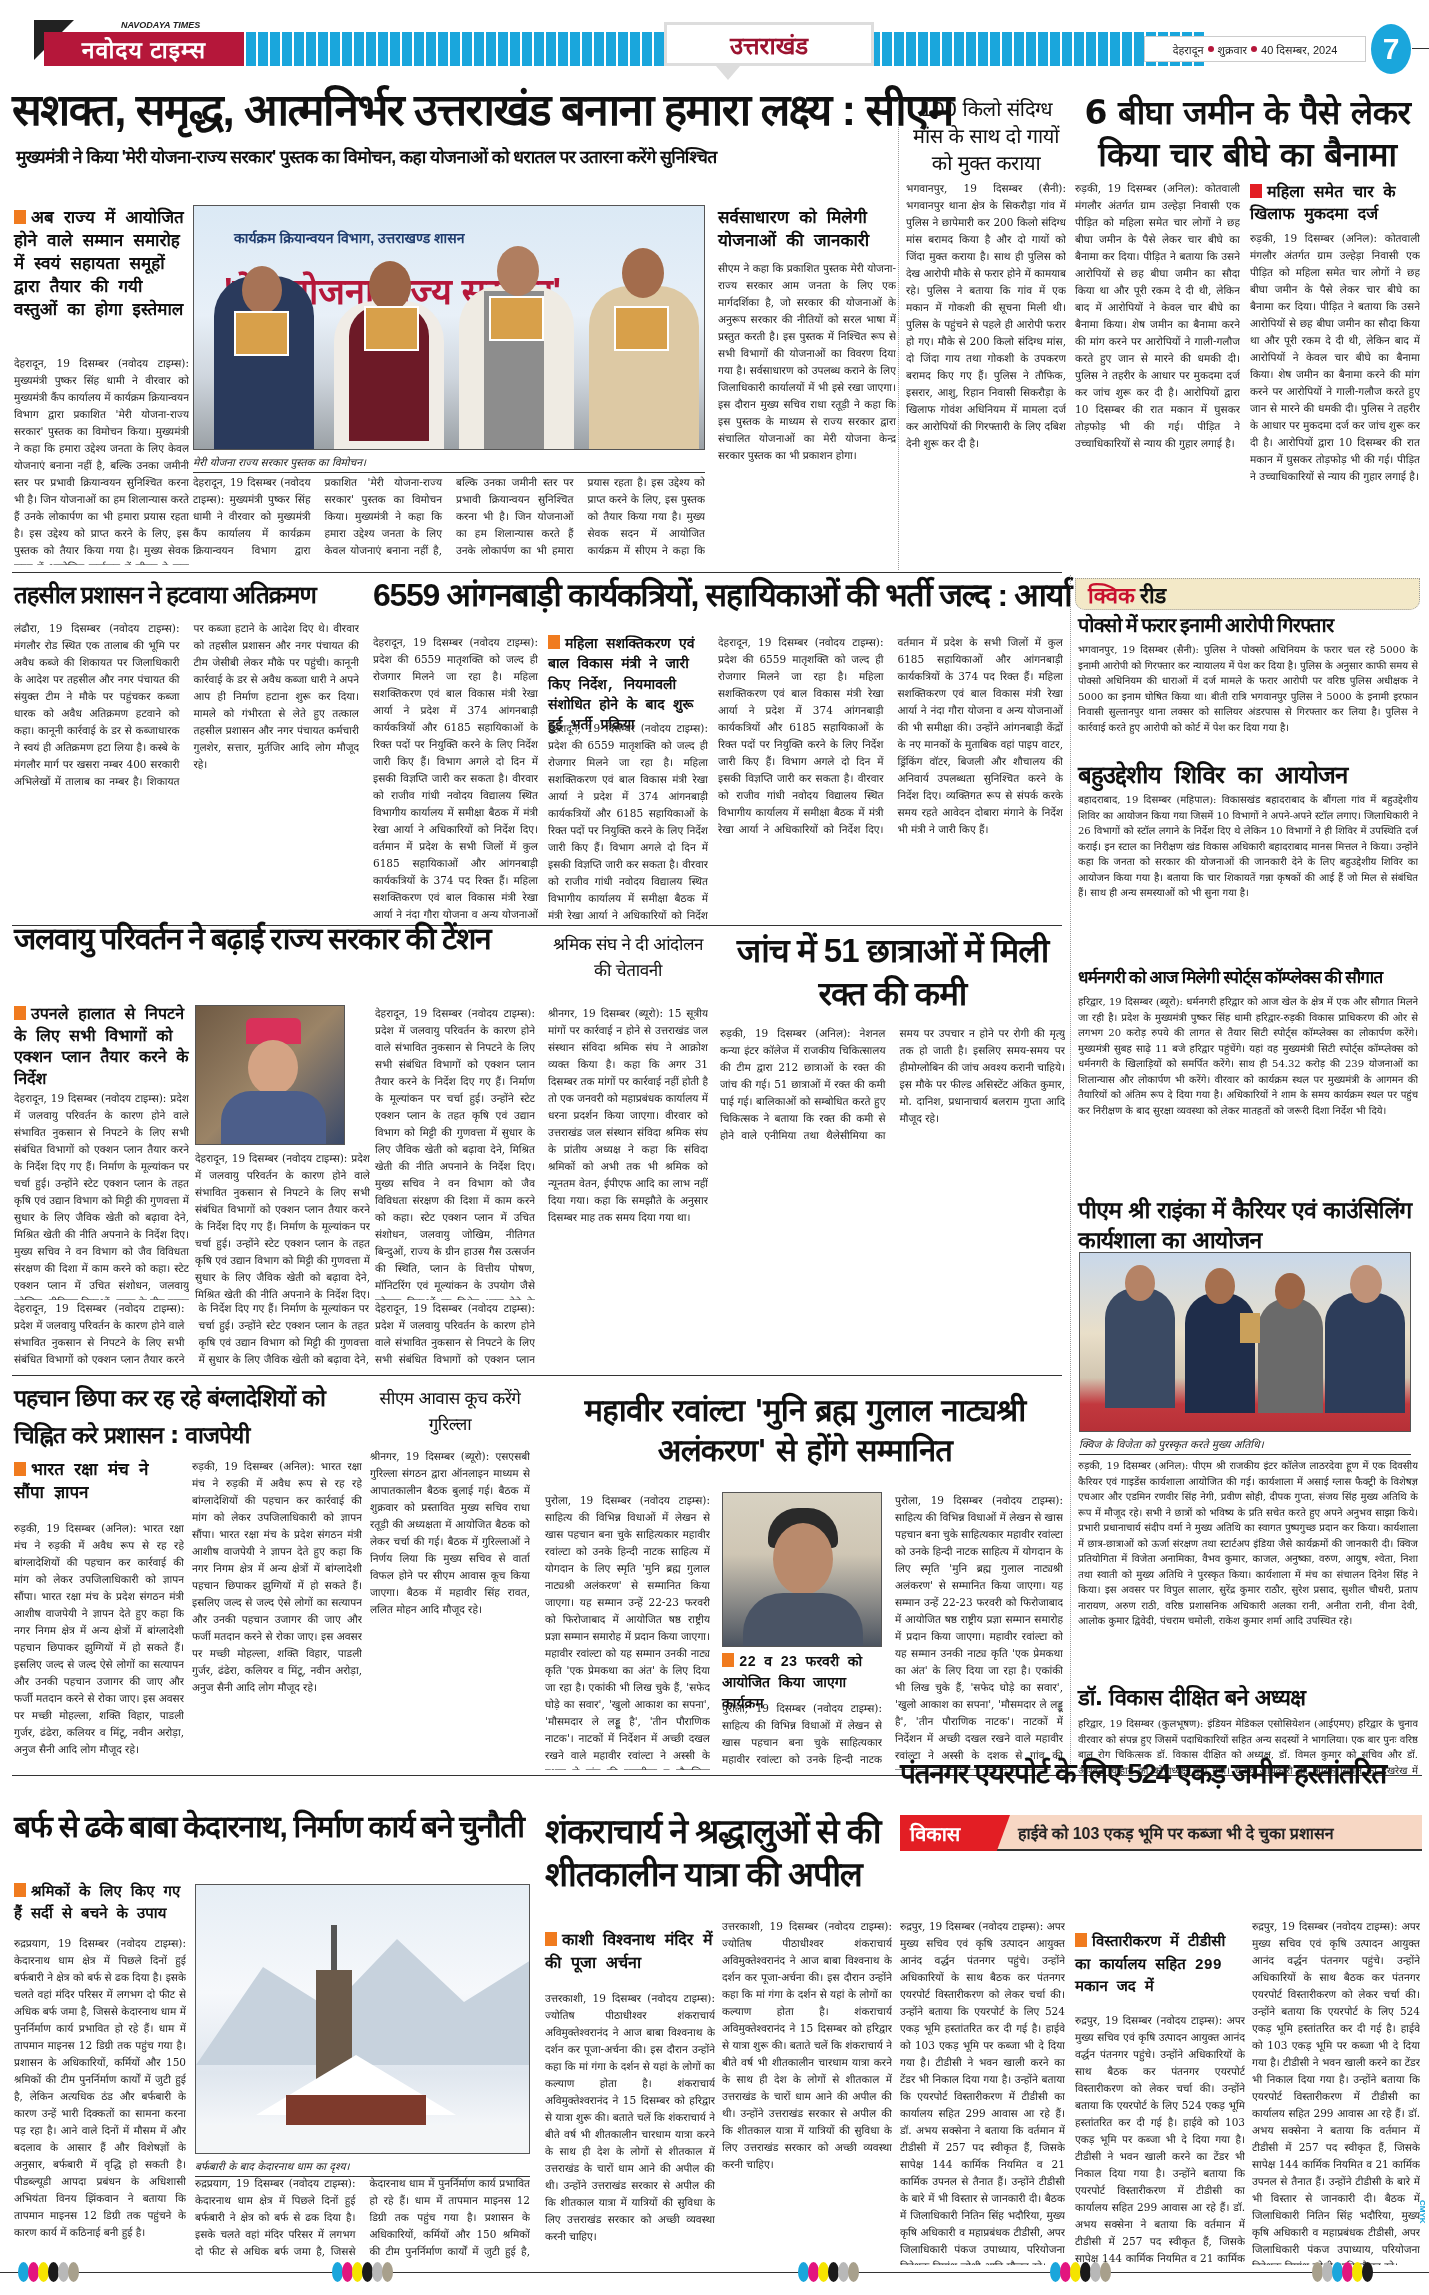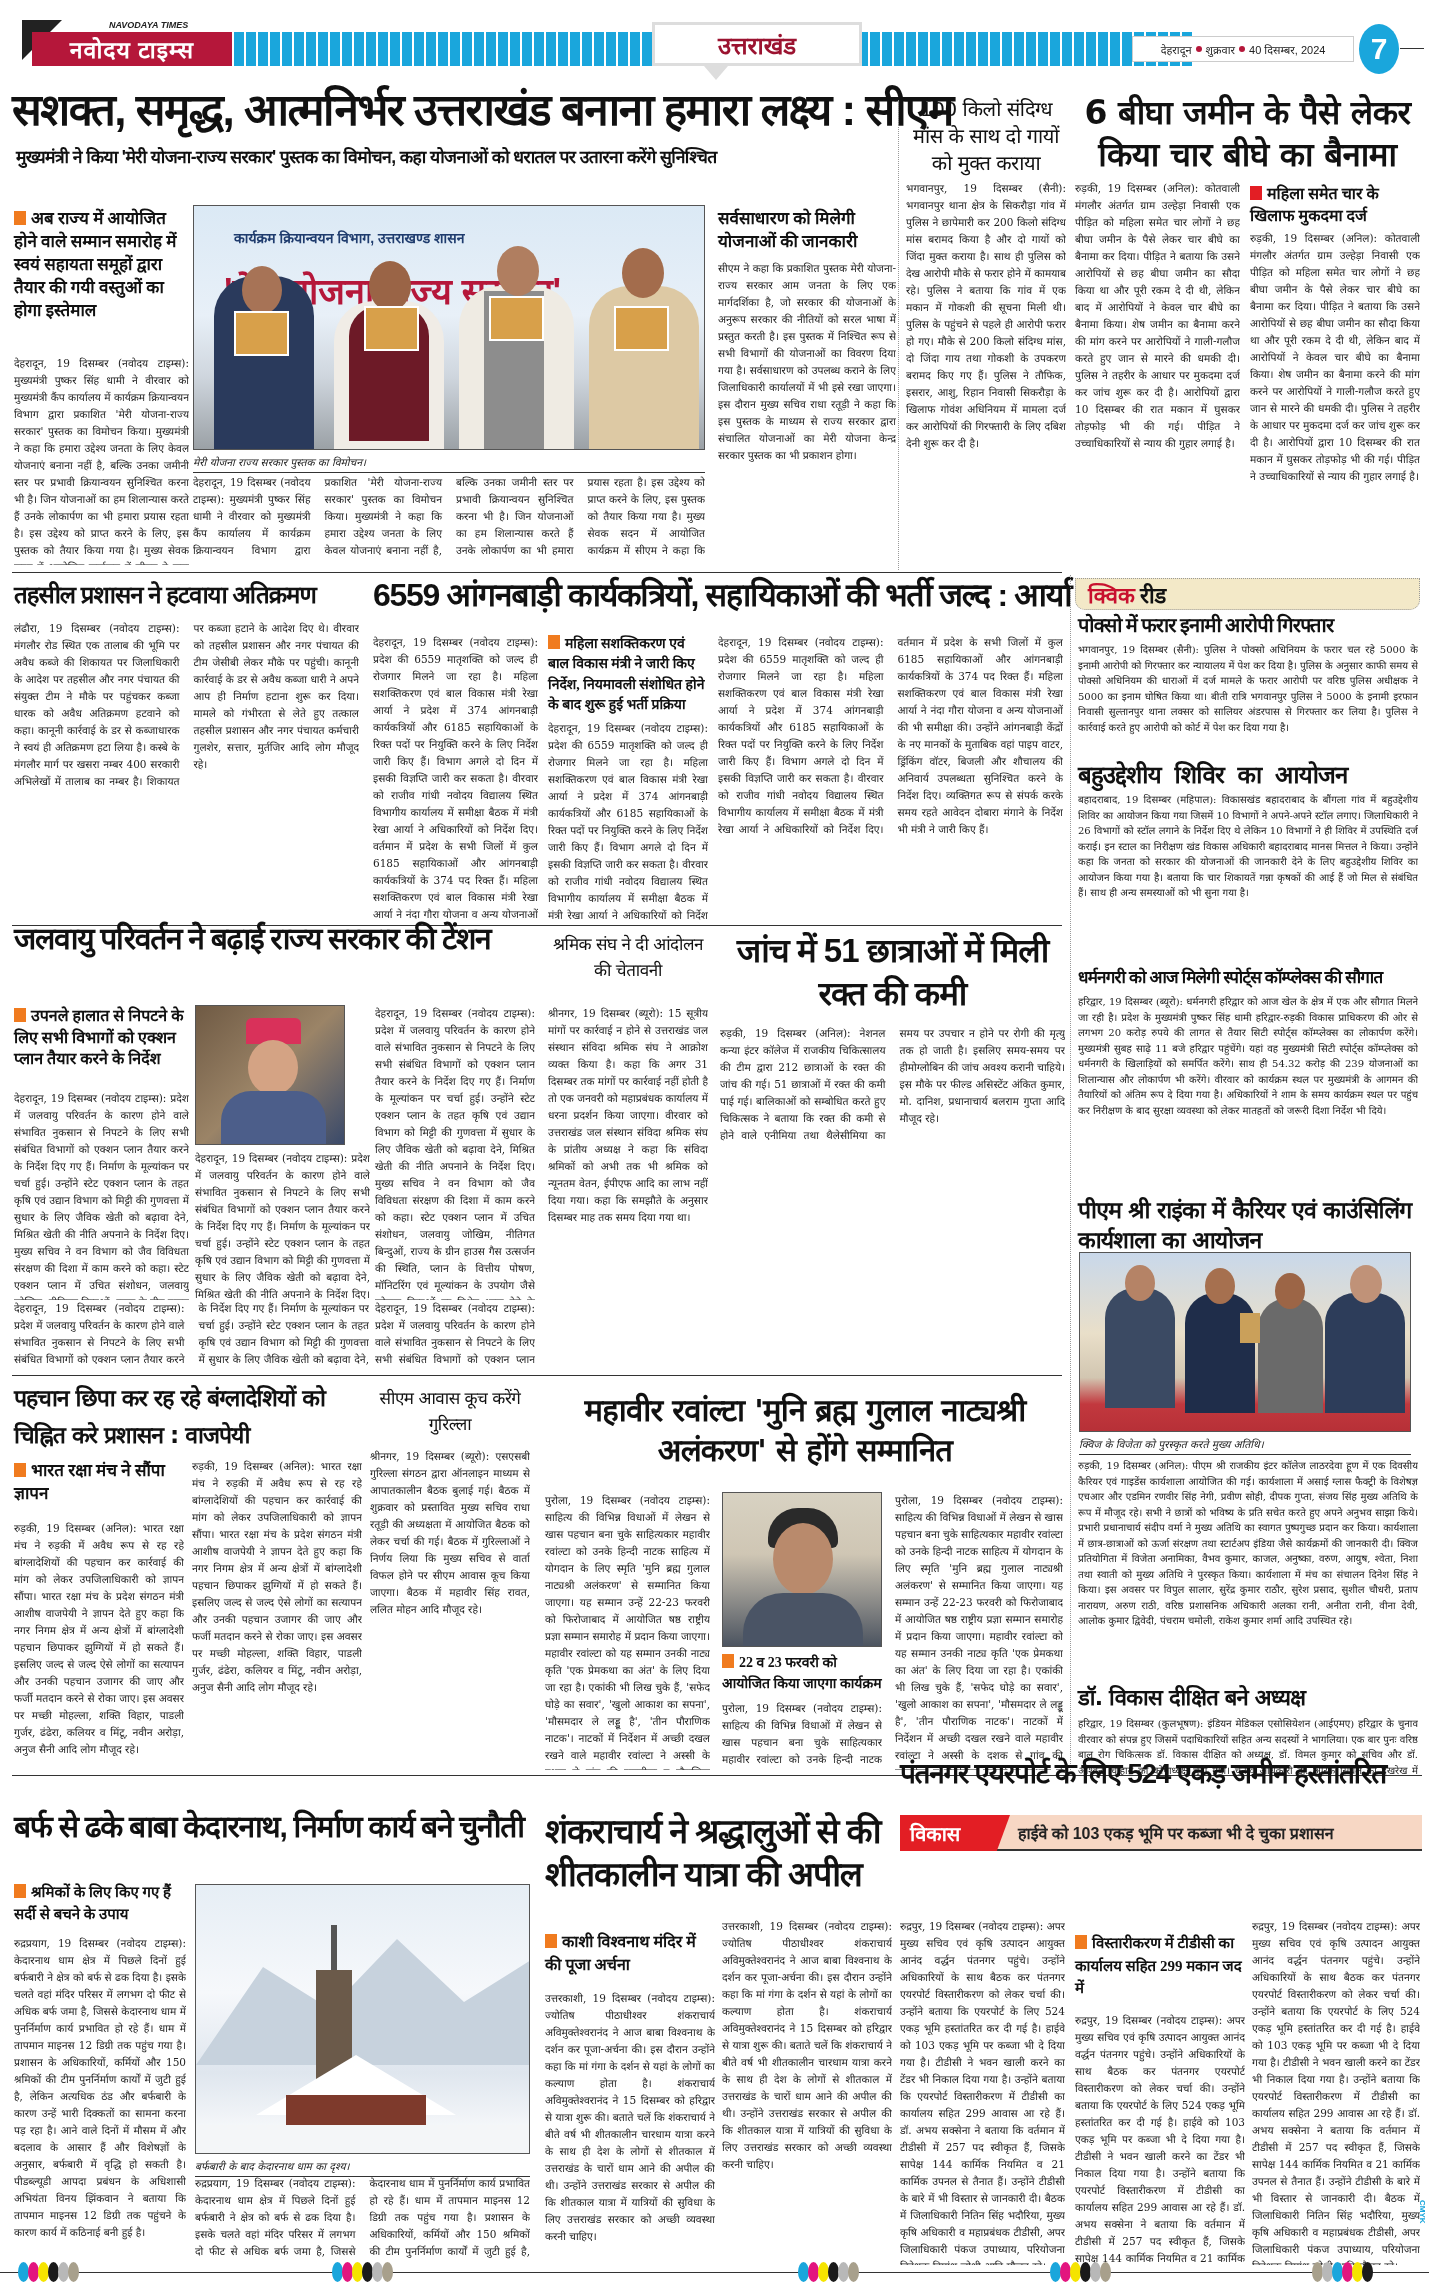--- a/index.html
+++ b/index.html
@@ -3,32 +3,32 @@
 <meta charset="utf-8">
 <style>
 *{box-sizing:border-box;margin:0;padding:0}
 html,body{width:1429px;height:2295px;background:#fff;overflow:hidden}
 body{position:relative;font-family:"DejaVu Sans",sans-serif;color:#1a1a1a}
 .abs{position:absolute}
 .hl{font-family:"Liberation Sans",sans-serif;font-weight:bold;color:#111;line-height:1.12;letter-spacing:-0.5px}
 .body{font-family:"DejaVu Serif",serif;font-size:10.5px;line-height:1.62;color:#222;text-align:justify;overflow:hidden}
 .cols2{column-count:2;column-gap:14px}
 .cols4{column-count:4;column-gap:14px}
-.bullet-hl{font-family:Liberation Serif, serif;font-weight:bold;font-size:19px;line-height:1.35;color:#111}
+.bullet-hl{font-family:Liberation Mono, monospace;font-weight:bold;font-size:19px;line-height:1.35;color:#111}
 .sq{display:inline-block;width:12px;height:14px;background:#f07b1f;margin-right:5px;vertical-align:-1px}
 .sq.red{background:#e31e24}
 .rule{background:#333;height:1px}
 .vrule{border-left:1px dotted #999}
 .photo{border:1px solid #555;overflow:hidden}
 .caption{font-family:"DejaVu Serif",serif;font-style:italic;font-size:10.5px;color:#222;border-bottom:1px solid #333;padding:3px 0}
 </style>
 </head>
 <body>
 
-<div class="abs" style="left:4px;top:0;width:1278px;height:78px">
+<div class="abs" style="left:16px;top:0;width:1278px;height:78px">
   <div class="abs" style="left:18px;top:20px;width:40px;height:40px;background:#222;clip-path:polygon(0 0,100% 0,0 100%)"></div>
   <div class="abs" style="left:105px;top:20px;font-family:'Liberation Sans',sans-serif;font-style:italic;font-weight:bold;font-size:9px;color:#222">NAVODAYA TIMES</div>
   <div class="abs" style="left:28px;top:32px;width:200px;height:34px;background:#b5173a;display:flex;align-items:center;justify-content:center">
     <span style="font-family:'Liberation Sans',sans-serif;font-weight:bold;font-size:23px;color:#fff;letter-spacing:1px">नवोदय टाइम्स</span>
   </div>
   <div class="abs" style="left:230px;top:32px;width:960px;height:34px;background:repeating-linear-gradient(90deg,#1aa6dc 0 10px,#fff 10px 12px)"></div>
   <div class="abs" style="left:648px;top:22px;width:210px;height:44px;background:#fff;border:3px solid #ddd;display:flex;align-items:center;justify-content:center">
     <span style="font-family:'Liberation Sans',sans-serif;font-weight:bold;font-size:24px;color:#9b1330">उत्तराखंड</span>
   </div>
   <div class="abs" style="left:700px;top:66px;width:0;height:0;border-left:12px solid transparent;border-right:12px solid transparent;border-top:14px solid #ddd"></div>

